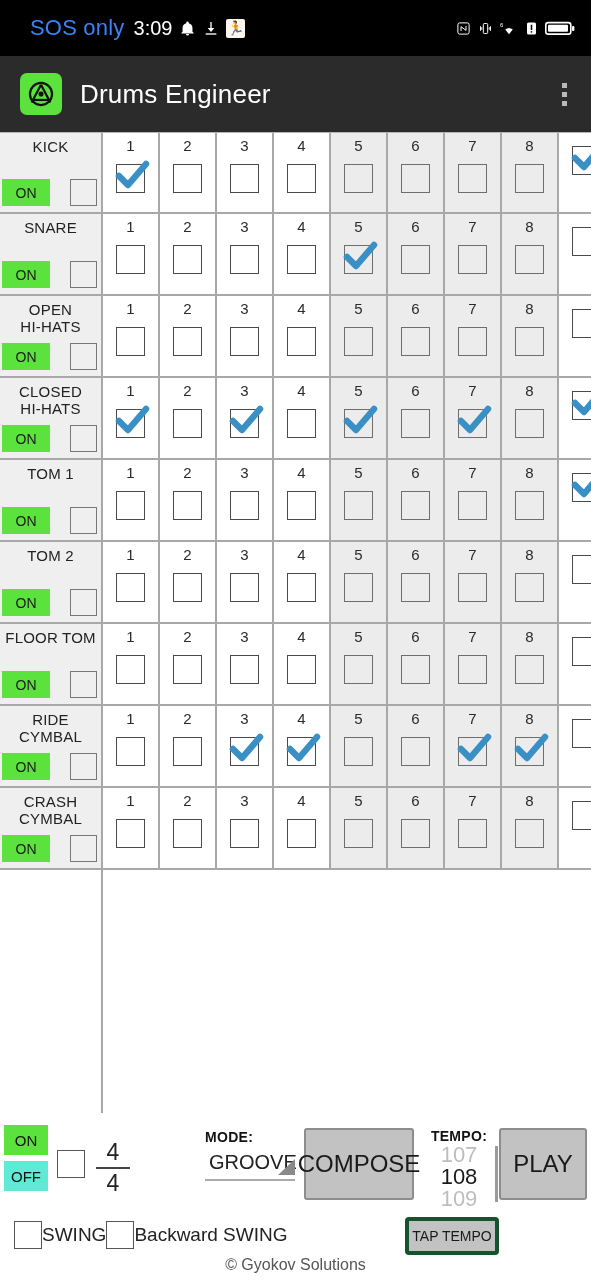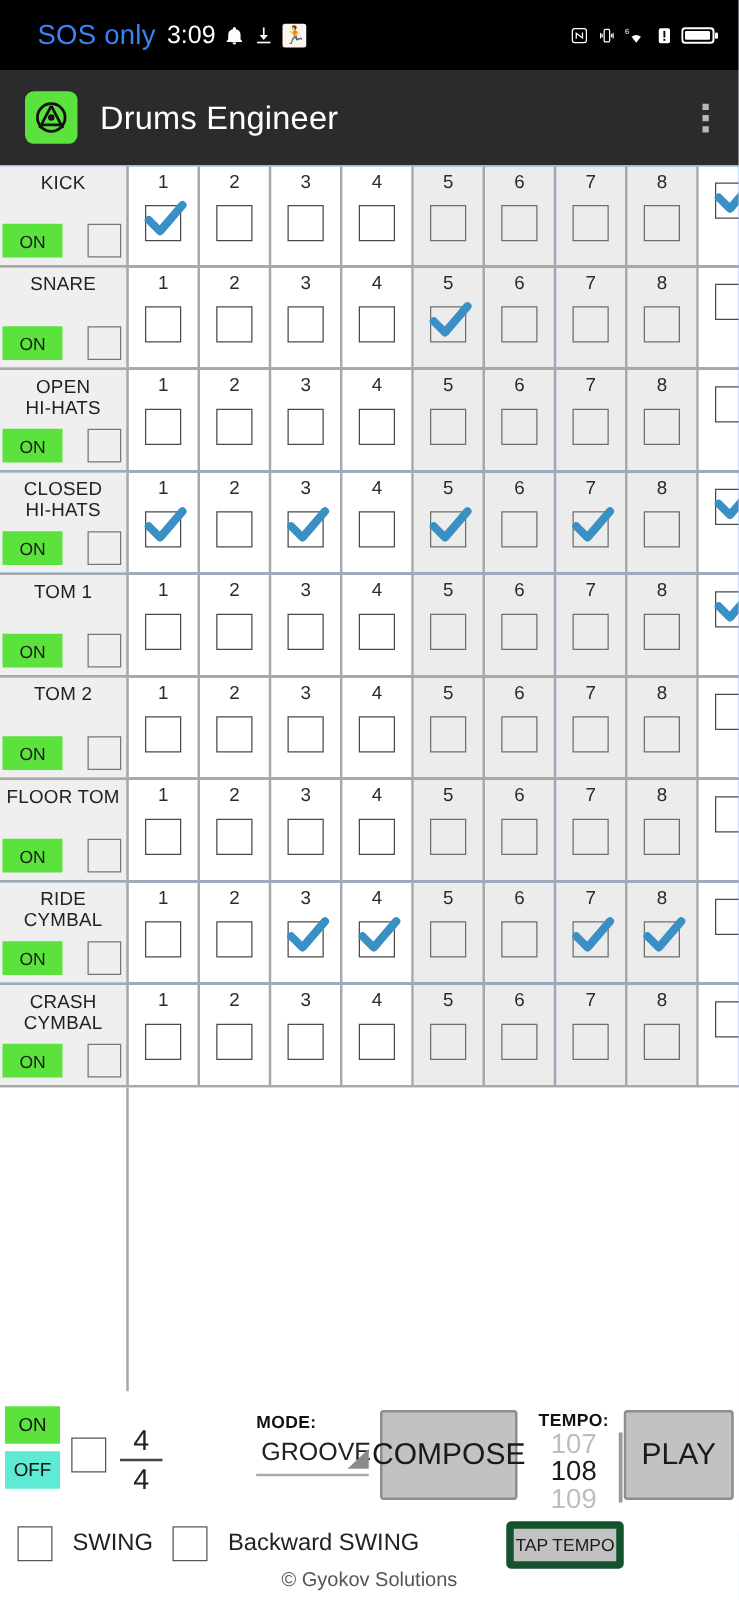--- a/index.html
+++ b/index.html
@@ -39,21 +39,21 @@
     justify-content: center; flex: none;
   }
   .apptitle {
     color: #ffffff; font-size: 26px; font-weight: 400;
     margin-left: 18px; flex: 1; letter-spacing: .2px;
   }
   .kebab { display: flex; flex-direction: column; gap: 4px; padding: 6px; cursor: pointer; }
   .kebab i { width: 5px; height: 5px; background: #b9b9b9; display: block; }
 
   
-  .gridwrap { position: relative; background: #3b82f6; }
+  .gridwrap { position: relative; background: #d946ef; border-radius: 30px; }
   .row {
     display: flex; height: 82px;
     border-bottom: 2px solid #a8a8a8;
   }
   .row:first-child { border-top: 1px solid #b5b5b5; }
   .labelcell {
     width: 103px; flex: none; background: #efefef;
     border-right: 2px solid #a8a8a8;
     display: flex; flex-direction: column;
     align-items: center; justify-content: flex-start;
@@ -160,30 +160,30 @@
   .tempo .t { font-size: 22px; line-height: 22px; cursor: pointer; }
   .tempo .dim { color: #bdbdbd; }
   .tempo .sel { color: #1a1a1a; font-weight: 500; }
   .tempobar {
     position: absolute; right: -4px; top: 18px;
     width: 3px; height: 56px; background: #9a9a9a;
   }
 
   .swingrow {
     position: absolute; left: 14px; top: 106px;
-    display: flex; align-items: center; gap: 16px;
+    display: flex; align-items: center; 
   }
   .swingrow .sbox {
     width: 28px; height: 28px; border: 1px solid #555; cursor: pointer; flex: none;
   }
   .swingrow .slabel { font-size: 19px; color: #222; }
   .taptempo {
     position: absolute; left: 405px; top: 102px;
     width: 94px; height: 38px; background: #c2c2c2;
-    border: 6px solid #14532d; border-radius: 4px;
+    border: 4px solid #14532d; border-radius: 4px;
     display: flex; align-items: center; justify-content: center;
     font-size: 14px; color: #1a1a1a; cursor: pointer;
   }
   .footer {
     position: absolute; left: 0; right: 0; top: 1256px;
     text-align: center; font-size: 16px; color: #555;
   }
 </style>
 </head>
 <body>

